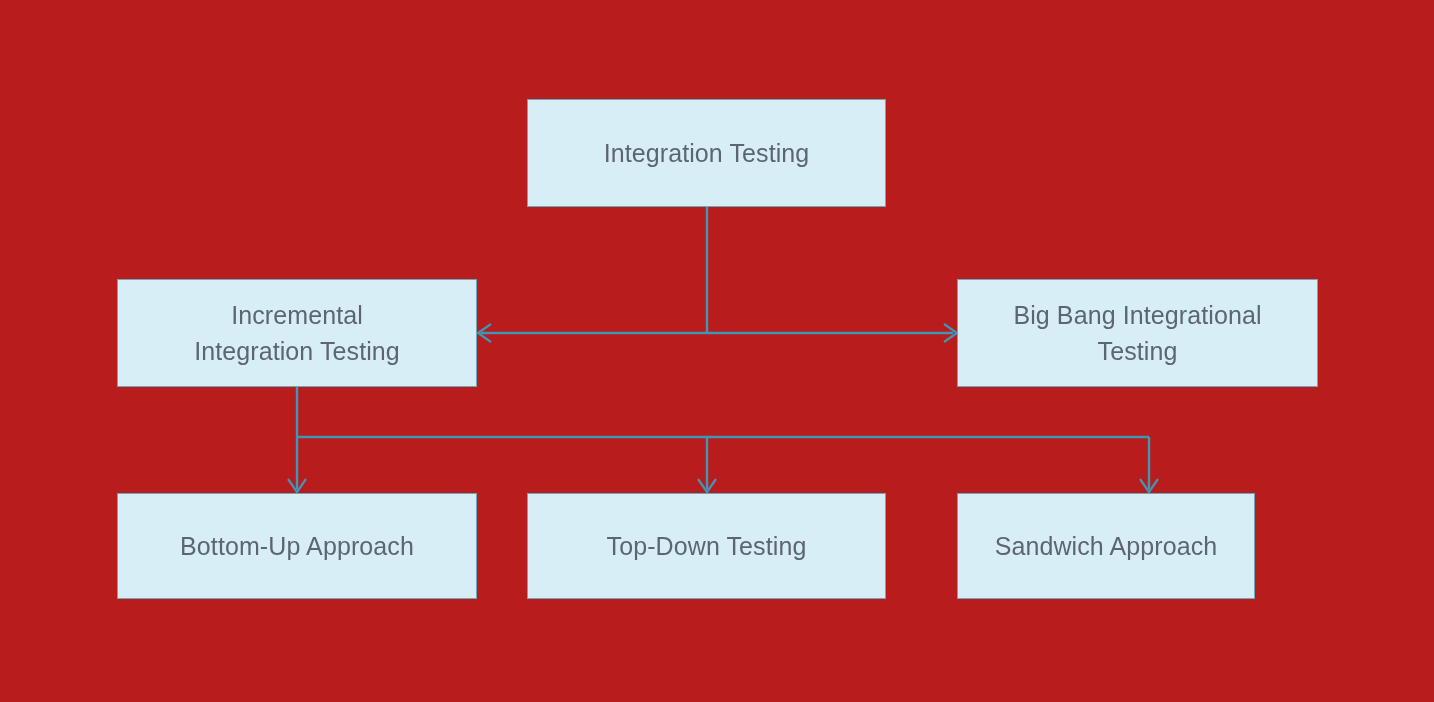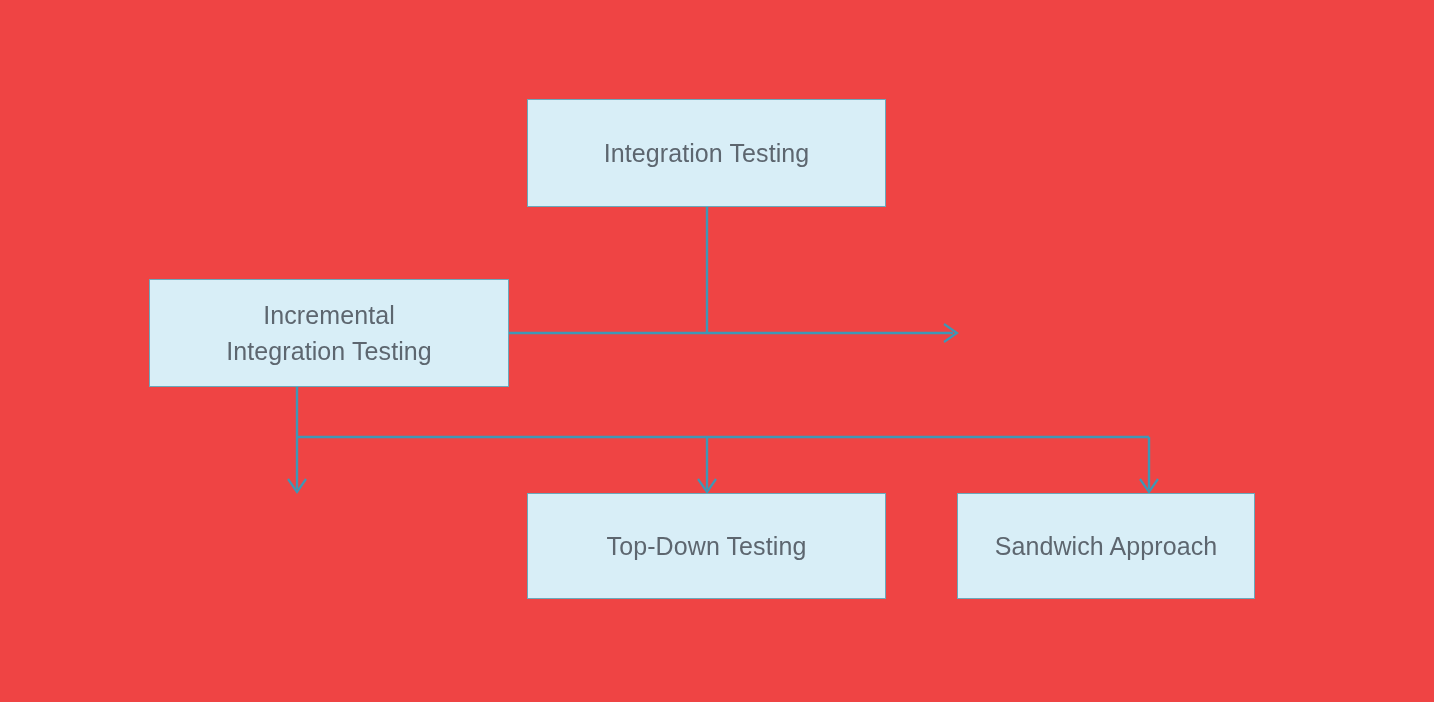--- a/index.html
+++ b/index.html
@@ -7,21 +7,21 @@
     padding: 0;
     background: #ffffff;
   }
   body {
     font-family: "Liberation Sans", sans-serif;
   }
   #diagram-canvas {
     position: relative;
     width: 1434px;
     height: 702px;
-    background: #ef4444;
+    background: #b91c1c;
     overflow: hidden;
   }
   #connector-layer {
     position: absolute;
     left: 0;
     top: 0;
     width: 1434px;
     height: 702px;
     pointer-events: none;
   }
@@ -74,26 +74,33 @@
       <path d="M 698,479 L 707,492 L 716,479" stroke-width="2.2"></path>
       <path d="M 1140,479 L 1149,492 L 1158,479" stroke-width="2.2"></path>
 
     </g>
   </svg>
 
   <div class="node-box" style="left:527px; top:99px; width:359px; height:108px;">
     <span class="node-label">Integration Testing</span>
   </div>
 
-  <div class="node-box" style="left:117px; top:279px; width:360px; height:108px;margin-left:32px;">
+  <div class="node-box" style="left:117px; top:279px; width:360px; height:108px;">
     <span class="node-label">Incremental
 Integration Testing</span>
   </div>
 
+  <div class="node-box" style="left:957px; top:279px; width:361px; height:108px;">
+    <span class="node-label">Big Bang Integrational
+Testing</span>
+  </div>
 
+  <div class="node-box" style="left:117px; top:493px; width:360px; height:106px;">
+    <span class="node-label">Bottom-Up Approach</span>
+  </div>
 
   <div class="node-box" style="left:527px; top:493px; width:359px; height:106px;">
     <span class="node-label">Top-Down Testing</span>
   </div>
 
   <div class="node-box" style="left:957px; top:493px; width:298px; height:106px;">
     <span class="node-label">Sandwich Approach</span>
   </div>
 
 </div>

